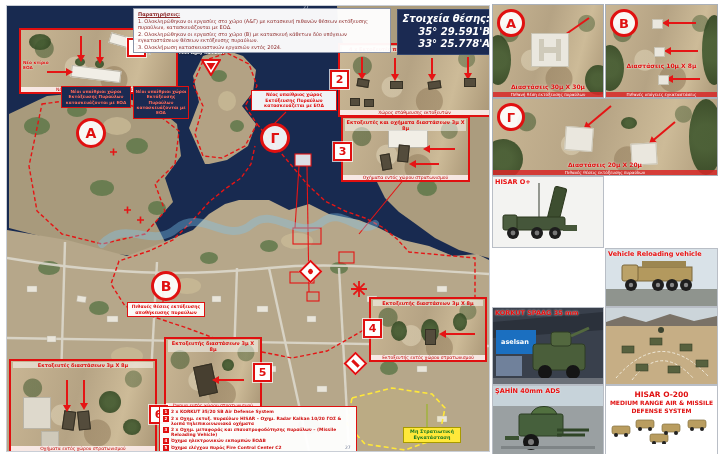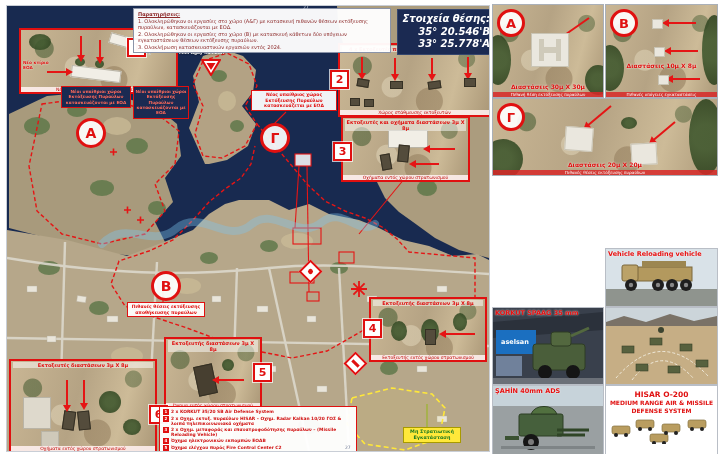--- a/index.html
+++ b/index.html
@@ -168,21 +168,21 @@
 
     <div class="obs">
       <div class="t">Παρατηρήσεις:</div>
       <div>1. Ολοκληρώθηκαν οι εργασίες στο χώρο (Α&amp;Γ) με κατασκευή πιθανών θέσεων εκτόξευσης πυραύλων, κατασκευάζονται με ΕΟΔ.</div>
       <div>2. Ολοκληρώθηκαν οι εργασίες στο χώρο (Β) με κατασκευή κάθετων δύο υπόγειων εγκαταστάσεων θέσεων εκτόξευσης πυραύλων.</div>
       <div>3. Ολοκλήρωση κατασκευαστικών εργασιών εντός 2024.</div>
     </div>
 
     <div class="pos">
       <div>Στοιχεία θέσης:</div>
-      <div>35° 20.546'Β</div>
+      <div>35° 29.591'Β</div>
       <div>33° 25.778'Α</div>
 
     </div>
 
     <div class="gratic" style="left:296px;top:-1px;">27</div>
     <div class="gratic" style="left:338px;top:439px;color:#6a7690;">27</div>
 
     <div class="sat" style="left:12px;top:22px;width:155px;height:62px;">
       <div class="bld" style="left:88px;top:8px;width:42px;height:9px;transform:rotate(16deg);"></div>
       <div class="bld" style="left:50px;top:38px;width:48px;height:10px;transform:rotate(7deg);"></div>
@@ -343,20 +343,36 @@
     <div class="blob" style="left:196px;top:0px;width:34px;height:76px;"></div>
     <div class="blob" style="left:128px;top:18px;width:16px;height:12px;"></div>
     <div class="pad" style="left:72px;top:28px;width:26px;height:22px;transform:rotate(4deg);"></div>
     <div class="pad" style="left:138px;top:44px;width:24px;height:20px;transform:rotate(-3deg);"></div>
     <i class="arr" style="left:118px;top:6px;width:30px;transform:rotate(140deg);"></i>
     <i class="arr" style="left:182px;top:22px;width:28px;transform:rotate(140deg);"></i>
     <div class="dim">Διαστάσεις 20μ Χ 20μ</div>
     <div class="cap2">Πιθανές θέσεις εκτόξευσης πυραύλων</div>
   </div>
 
+  <div class="tile" style="left:492px;top:176px;width:110px;height:70px;background:#f3f3f1;">
+    <div class="lab">HISAR O+</div>
+    <svg width="110" height="70" viewBox="0 0 110 70">
+      <line x1="46" y1="6" x2="46" y2="40" stroke="#6a6f66" stroke-width="1.4"></line>
+      <rect x="58" y="10" width="12" height="34" rx="2" transform="rotate(14 64 27)" fill="#3d4e30" stroke="#2c381f" stroke-width="1"></rect>
+      <rect x="22" y="40" width="50" height="13" rx="2" fill="#45563a" stroke="#2c381f" stroke-width="1"></rect>
+      <rect x="10" y="38" width="14" height="15" rx="2" fill="#4c5e40" stroke="#2c381f" stroke-width="1"></rect>
+      <circle cx="20" cy="56" r="6" fill="#1d1d1d"></circle>
+        <circle cx="44" cy="56" r="6" fill="#1d1d1d"></circle>
+        <circle cx="62" cy="56" r="6" fill="#1d1d1d"></circle>
+      <circle cx="20" cy="56" r="2.4" fill="#777"></circle>
+        <circle cx="44" cy="56" r="2.4" fill="#777"></circle>
+        <circle cx="62" cy="56" r="2.4" fill="#777"></circle>
+      <rect x="70" y="48" width="14" height="6" fill="#45563a"></rect>
+    </svg>
+  </div>
 
 
 
   <div class="tile" style="left:605px;top:248px;width:111px;height:57px;">
     <div class="lab">Vehicle Reloading vehicle</div>
     <svg width="111" height="57" viewBox="0 0 111 57">
       <rect width="111" height="57" fill="#d9e2e8"></rect>
       <rect y="40" width="111" height="17" fill="#8f948e"></rect>
       <rect x="30" y="18" width="56" height="14" fill="#b3995e" stroke="#7c683c" stroke-width="1"></rect>
       <rect x="16" y="16" width="16" height="16" rx="2" fill="#bba268" stroke="#7c683c" stroke-width="1"></rect>

